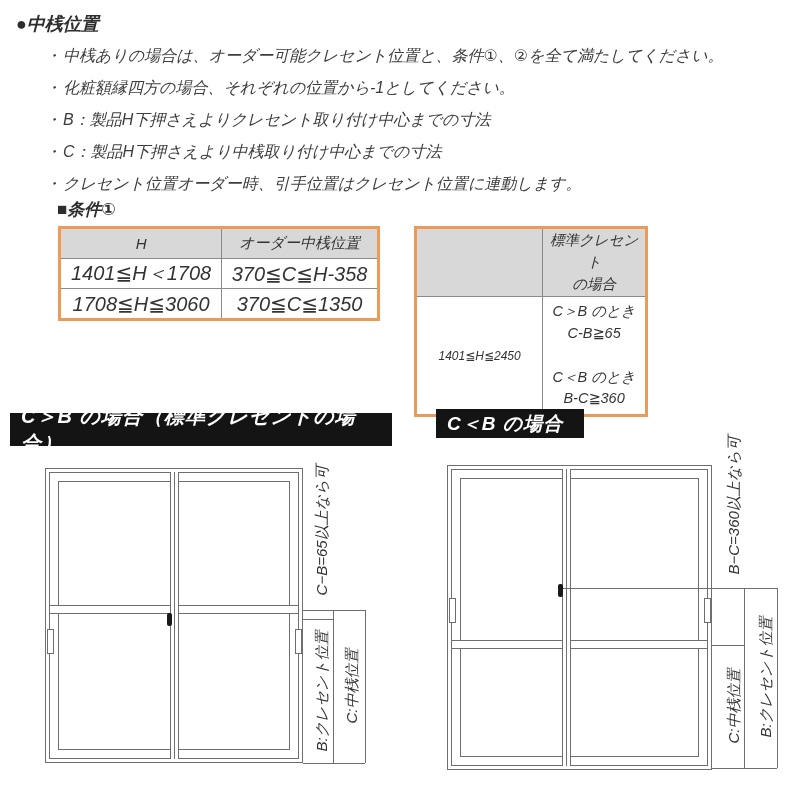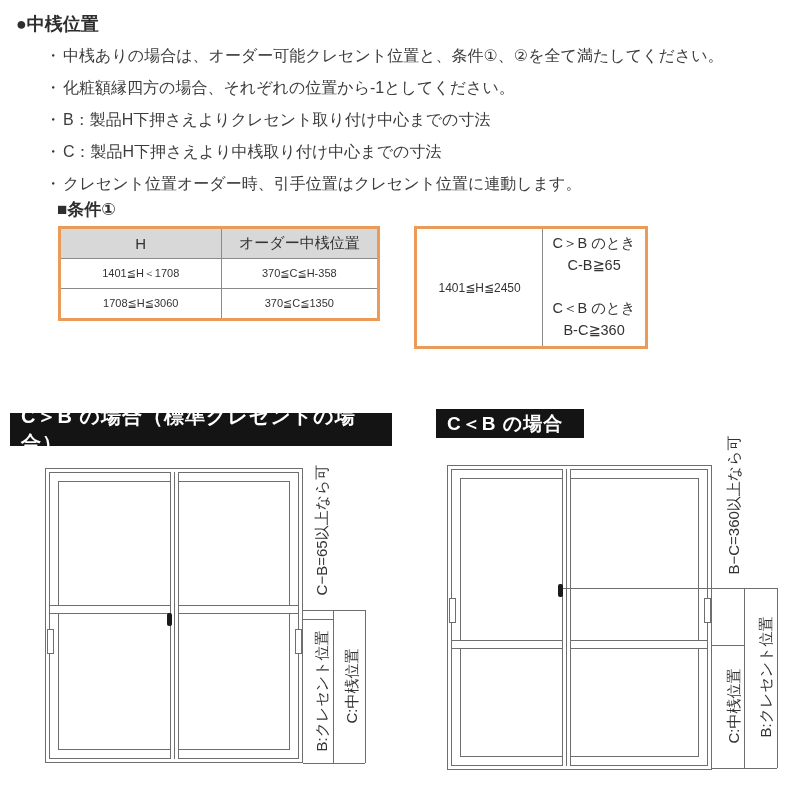--- a/index.html
+++ b/index.html
@@ -1,17 +1,17 @@
 <!DOCTYPE html>
 <html><head>
 <meta charset="utf-8">
 <style>
   html,body{margin:0;padding:0;background:#fff;}
   .page{position:relative;width:800px;height:800px;background:#ffffff;overflow:hidden;
-        font-family:"Liberation Sans","DejaVu Sans",sans-serif;color:#333;}
+        font-family:"Liberation Sans","DejaVu Sans",sans-serif;color:#333;font-style:italic;}
 
   
   .doc-title{position:absolute;left:16px;top:12px;font-size:18px;font-weight:bold;color:#2e2e2e;}
   .bullets{position:absolute;left:45px;top:46px;width:740px;}
   .bullet-line{display:flex;align-items:flex-start;height:32px;font-size:16px;color:#3c3c3c;}
   .bullet-char{margin-right:2px;}
 
   
   .cond-title{position:absolute;font-size:17px;font-weight:bold;color:#2e2e2e;}
   .cond1-title{left:57px;top:198px;}
@@ -19,21 +19,21 @@
 
   
   .tblwrap{position:absolute;}
   table.cond{border-collapse:collapse;border:3px solid #ec9a58;background:#fff;}
   table.cond th,table.cond td{border:1px solid #8a8a8a;font-weight:normal;
       text-align:center;vertical-align:middle;color:#333;}
   table.cond th{background:#d8d8d8;}
   .t1wrap{left:58px;top:226px;}
   table.t1{width:322px;}
   table.t1 th{height:27px;font-size:15px;}
-  table.t1 td{height:27px;font-size:11px;}
+  table.t1 td{height:27px;font-size:20px;}
   table.t1 .c1{width:163px;}
   table.t1 .c2{width:159px;margin-top:44px;}
   .t2wrap{left:414px;top:226px;}
   table.t2{width:234px;}
   table.t2 th{height:42px;font-size:14px;line-height:1.3;white-space:pre-line;}
   table.t2 td{height:115px;}
   table.t2 .c1{width:128px;font-size:12px;}
   table.t2 .c2{width:106px;font-size:14.5px;line-height:1.5;white-space:pre-line;}
 
   
@@ -99,20 +99,25 @@
         <td>1708≦H≦3060</td>
         <td>370≦C≦1350</td>
       </tr>
     </tbody>
       </table>
   </div>
 
   <div class="tblwrap t2wrap">
     <table class="cond t2">
       <tbody>
+          <tr>
+        <th class="c1"></th>
+        <th class="c2">標準クレセント
+の場合</th>
+      </tr>
       <tr>
         <td class="c1">1401≦H≦2450</td>
         <td class="c2">C＞B のとき
 C-B≧65
 
 C＜B のとき
 B-C≧360</td>
       </tr>
     </tbody>
       </table>

